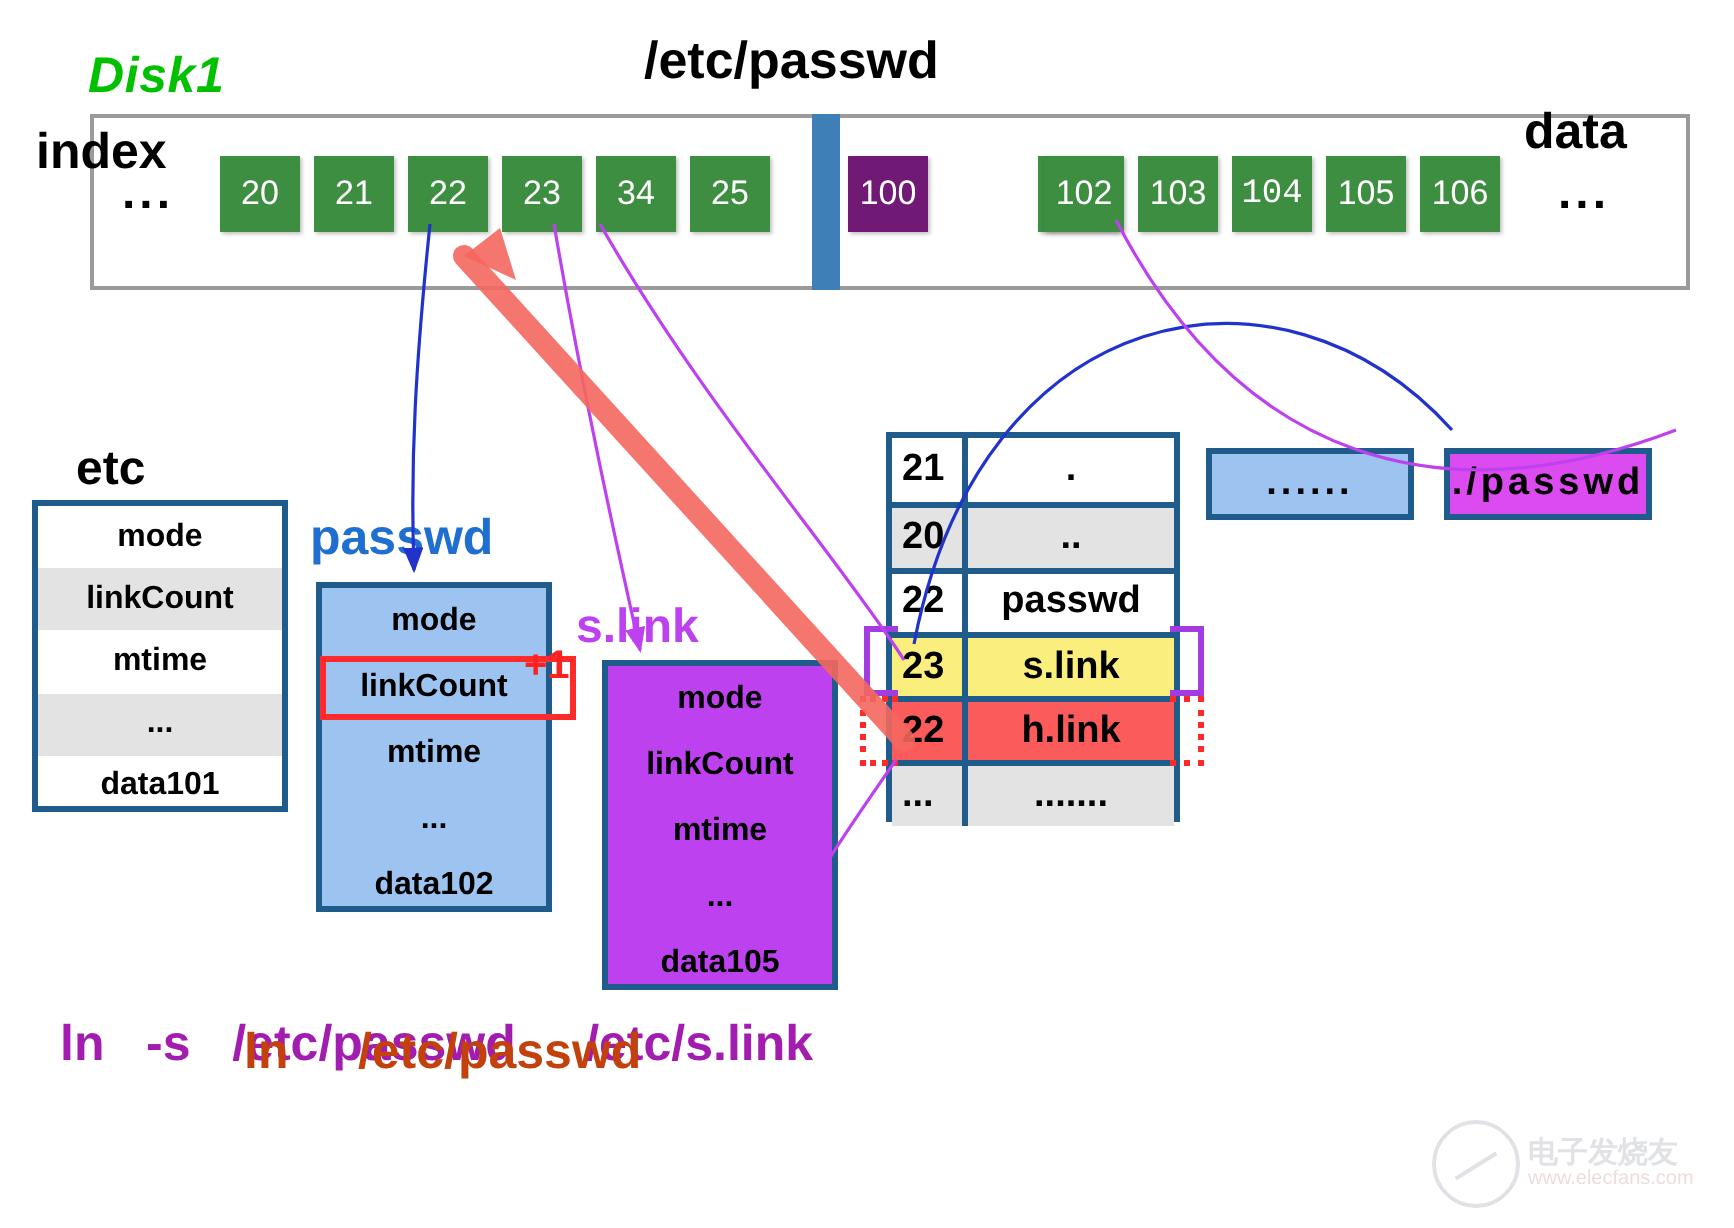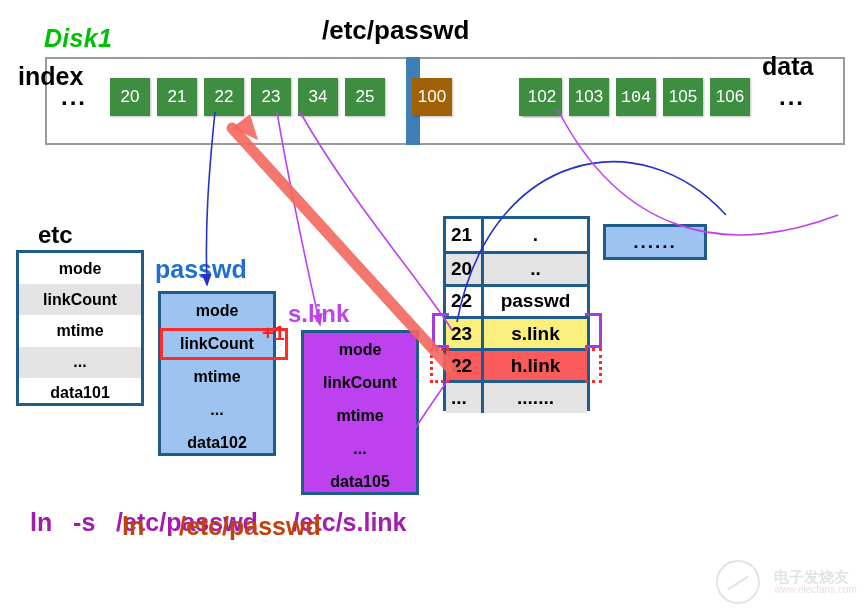--- a/index.html
+++ b/index.html
@@ -85,21 +85,21 @@
   #dbox-purple{left:722px;top:224px;width:104px;height:36px;background:#DB4BEF;}
 
   
   .cmd{position:absolute;font-weight:bold;white-space:pre;}
   #cmd-symlink{left:30px;top:496px;color:#a21caf;font-size:25px;margin-top:12px;}
   #cmd-hardlink1{left:122px;top:512px;color:#c2410c;font-size:25px;}
   #cmd-hardlink2{left:170px;top:546px;color:#FF2020;font-size:25px;}
 
   
   #watermark{position:absolute;left:716px;top:556px;width:144px;height:52px;
-             opacity:.30;display:flex;align-items:center;gap:14px;}
+             opacity:.30;display:flex;align-items:center;gap:4px;}
   #watermark .wm-circle{width:40px;height:40px;border-radius:50%;
              border:2px solid #9aa3ad;position:relative;flex:none;}
   #watermark .wm-circle::after{content:"";position:absolute;left:8px;top:20px;
              width:24px;height:2px;background:#9aa3ad;transform:rotate(-32deg);}
   #watermark .wm-txt{display:flex;flex-direction:column;line-height:1.05;}
   #watermark .wm-cn{font-size:15px;color:#9aa3ad;font-weight:bold;}
   #watermark .wm-url{font-size:10px;color:#c98a8a;}
 </style>
 </head>
 <body>
@@ -116,21 +116,21 @@
   <div class="dots-right">...</div>
   <div id="index-blocks">
       <div class="blk" style="left: 110px; background: rgb(62, 142, 65);">20</div>
       <div class="blk" style="left: 157px; background: rgb(62, 142, 65);">21</div>
       <div class="blk" style="left: 204px; background: rgb(62, 142, 65);">22</div>
       <div class="blk" style="left: 251px; background: rgb(62, 142, 65);">23</div>
       <div class="blk" style="left: 298px; background: rgb(62, 142, 65);">34</div>
       <div class="blk" style="left: 345px; background: rgb(62, 142, 65);">25</div>
     </div>
   <div id="data-blocks">
-      <div class="blk" style="left: 412px; background: #a16207;">100</div>
+      <div class="blk" style="left: 424px; background: #701a75;">100</div>
       <div class="blk" style="left: 475px; background: rgb(62, 142, 65); margin-left: 44px;">101</div>
       <div class="blk" style="left: 522px; background: rgb(62, 142, 65);">102</div>
       <div class="blk" style="left: 569px; background: rgb(62, 142, 65);">103</div>
       <div class="blk" style="left: 616px; background: rgb(62, 142, 65); font-family: Liberation Mono, monospace;">104</div>
       <div class="blk" style="left: 663px; background: rgb(62, 142, 65);">105</div>
       <div class="blk" style="left: 710px; background: rgb(62, 142, 65);">106</div>
     </div>
 
   <div class="lbl-etc">etc</div>
   <div class="inode" id="etc-inode" style="background: rgb(255, 255, 255);">
@@ -186,20 +186,21 @@
         <div class="dnum" style="background: rgb(227, 227, 227);">...</div>
         <div class="dname" style="background: rgb(227, 227, 227);">.......</div>
       </div>
     </div>
   <div class="brk brk-purple" style="left:432px;top:313px;width:17px;height:35px;border-right:none;"></div>
   <div class="brk brk-purple" style="left:585px;top:313px;width:17px;height:35px;border-left:none;"></div>
   <div class="brk brk-red" style="left:430px;top:348px;width:19px;height:35px;border-right:none;"></div>
   <div class="brk brk-red" style="left:585px;top:348px;width:17px;height:35px;border-left:none;"></div>
 
   <div class="dbox" id="dbox-blue">......</div>
+  <div class="dbox" id="dbox-purple">./passwd</div>
 
   <svg class="overlay">
     <defs>
       <marker id="ar-blue" markerWidth="9" markerHeight="9" refX="7" refY="3.2" orient="auto">
           <path d="M0,0 L8,3.2 L0,6.4 z" fill="#2233CC"></path>
         </marker>
       <marker id="ar-purple" markerWidth="9" markerHeight="9" refX="7" refY="3.2" orient="auto">
           <path d="M0,0 L8,3.2 L0,6.4 z" fill="#BE41EF"></path>
         </marker>
     </defs>

